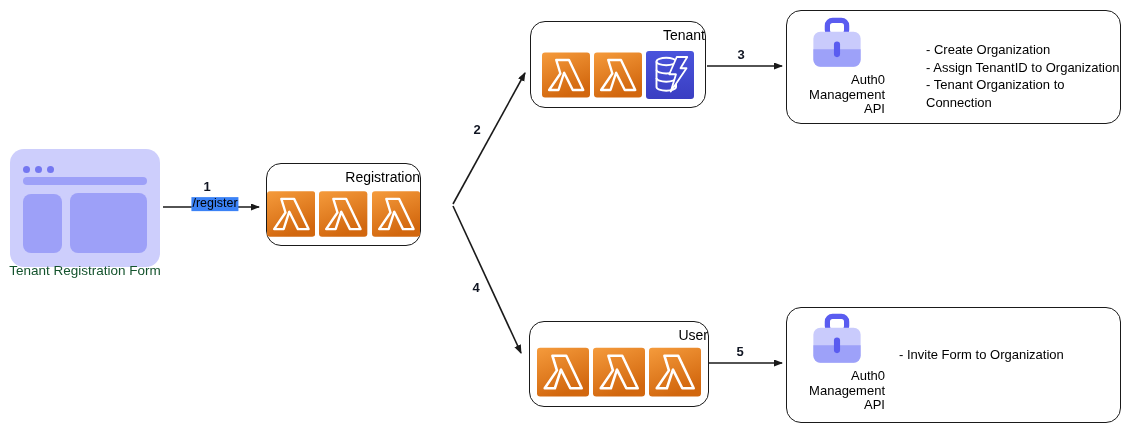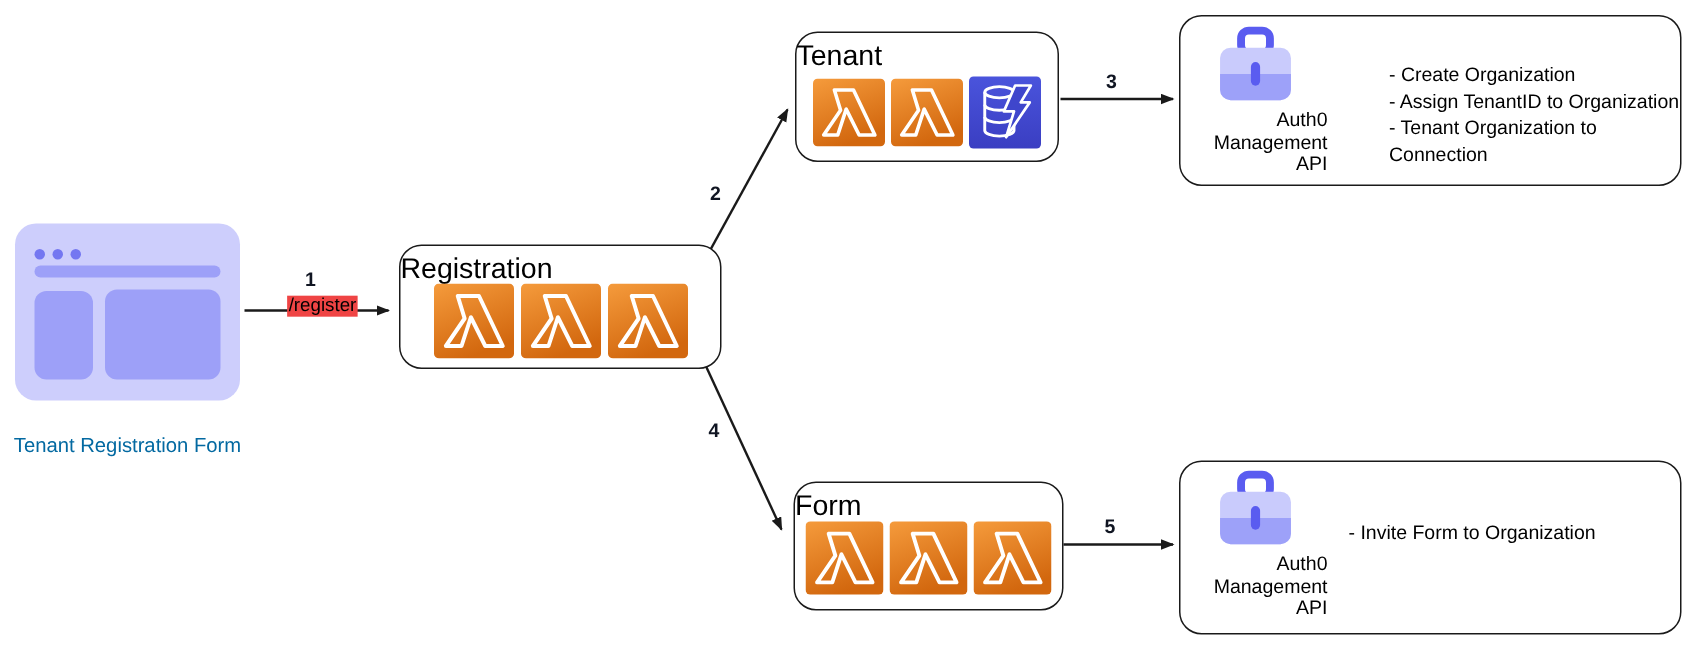--- a/index.html
+++ b/index.html
@@ -7,46 +7,46 @@
     position:relative;width:1128px;height:430px;background:#ffffff;
     font-family:"Liberation Sans", sans-serif;color:#000;overflow:hidden;
   }
   .abs{position:absolute;}
   
   .node-box{
     position:absolute;background:#fff;border:1.6px solid #1a1a1a;border-radius:15px;
     box-sizing:border-box;
   }
   .group-title{
-    position:absolute;left:0;right:0;top:5px;text-align:left;
-    font-size:19px;color:#000;
+    position:absolute;left:0;right:0;top:5px;text-align:right;
+    font-size:14px;color:#000;
   }
   .icon-row{position:absolute;left:0;right:0;display:flex;justify-content:center;gap:4px;}
   .svc-icon{display:block;border-radius:3px;}
   
   .edge-num{
     position:absolute;transform:translate(-50%,-50%);
     font-size:13px;font-weight:700;color:#101522;line-height:1;
   }
   .edge-label{
     position:absolute;transform:translate(-50%,-50%);
-    font-size:12.5px;color:#000;background:#ef4444;padding:0 1px;line-height:1.1;
+    font-size:12.5px;color:#000;background:#3b82f6;padding:0 1px;line-height:1.1;
   }
   
   .browser{
     position:absolute;left:10px;top:149px;width:150px;height:118px;
     background:#cdcefc;border-radius:14px;
   }
   .browser .dot{position:absolute;width:7px;height:7px;border-radius:50%;background:#7477f1;}
   .browser .bar{position:absolute;left:13px;top:28px;width:124px;height:8px;border-radius:4px;background:#9da0f8;}
   .browser .panel-l{position:absolute;left:13px;top:45px;width:39px;height:59px;border-radius:8px;background:#9da0f8;}
   .browser .panel-r{position:absolute;left:60px;top:44px;width:77px;height:60px;border-radius:8px;background:#9da0f8;}
   .form-label{
-    position:absolute;left:0;top:289px;width:170px;text-align:center;
-    font-size:13.5px;color:#0369a1;
+    position:absolute;left:0;top:263px;width:170px;text-align:center;
+    font-size:13.5px;color:#14532d;
   }
   .api-caption{
     position:absolute;white-space:pre-line;text-align:right;
     font-size:13px;line-height:1.12;color:#000;
   }
   .notes{position:absolute;font-size:13px;line-height:17.5px;color:#000;}
   .edges-svg{position:absolute;left:0;top:0;pointer-events:none;}
   .defs-holder{position:absolute;width:0;height:0;overflow:hidden;}
 </style>
 </head>
@@ -90,21 +90,21 @@
   <div class="browser">
     <span class="dot" style="left:13px;top:17px;"></span>
     <span class="dot" style="left:25px;top:17px;"></span>
     <span class="dot" style="left:37px;top:17px;"></span>
     <span class="bar"></span>
     <span class="panel-l"></span>
     <span class="panel-r"></span>
   </div>
   <div class="form-label">Tenant Registration Form</div>
 
-  <div class="node-box" style="left:266px;top:163px;width:215px;height:83px;">
+  <div class="node-box" style="left:266px;top:163px;width:155px;height:83px;">
     <div class="group-title">Registration</div>
     <div class="icon-row" style="top:25px;">
       <svg class="svc-icon" width="54" height="50" viewBox="0 0 64 60">
         <rect width="64" height="60" rx="4" fill="url(#lambdaGrad)"></rect>
         <path d="M19 10 L36 10 L55 50 L41 50 L29.5 27 L22 50 L9.5 50 L24.5 28 Z" fill="none" stroke="#fff" stroke-width="3.2" stroke-linejoin="round"></path>
       </svg>
       <svg class="svc-icon" width="54" height="50" viewBox="0 0 64 60">
         <rect width="64" height="60" rx="4" fill="url(#lambdaGrad)"></rect>
         <path d="M19 10 L36 10 L55 50 L41 50 L29.5 27 L22 50 L9.5 50 L24.5 28 Z" fill="none" stroke="#fff" stroke-width="3.2" stroke-linejoin="round"></path>
       </svg>
@@ -130,21 +130,21 @@
         <rect width="64" height="64" rx="4" fill="url(#dbGrad)"></rect>
         <path d="M14 14 V48 a13 5 0 0 0 26 0 V14" fill="none" stroke="#fff" stroke-width="2.6"></path>
         <ellipse cx="27" cy="14" rx="13" ry="5" fill="none" stroke="#fff" stroke-width="2.6"></ellipse>
         <path d="M14 25 a13 5 0 0 0 26 0 M14 36 a13 5 0 0 0 26 0" fill="none" stroke="#fff" stroke-width="2.6"></path>
         <path d="M41 8 L55 8 L46 23 L54 23 L33 54 L40 31 L31 31 Z" fill="#3F46CC" stroke="#fff" stroke-width="2.4" stroke-linejoin="round"></path>
       </svg>
     </div>
   </div>
 
   <div class="node-box" style="left:529px;top:321px;width:180px;height:86px;">
-    <div class="group-title">Form</div>
+    <div class="group-title">User</div>
     <div class="icon-row" style="top:24px;">
       <svg class="svc-icon" width="52" height="52" viewBox="0 0 64 60">
         <rect width="64" height="60" rx="4" fill="url(#lambdaGrad)"></rect>
         <path d="M19 10 L36 10 L55 50 L41 50 L29.5 27 L22 50 L9.5 50 L24.5 28 Z" fill="none" stroke="#fff" stroke-width="3.2" stroke-linejoin="round"></path>
       </svg>
       <svg class="svc-icon" width="52" height="52" viewBox="0 0 64 60">
         <rect width="64" height="60" rx="4" fill="url(#lambdaGrad)"></rect>
         <path d="M19 10 L36 10 L55 50 L41 50 L29.5 27 L22 50 L9.5 50 L24.5 28 Z" fill="none" stroke="#fff" stroke-width="3.2" stroke-linejoin="round"></path>
       </svg>
       <svg class="svc-icon" width="52" height="52" viewBox="0 0 64 60">

